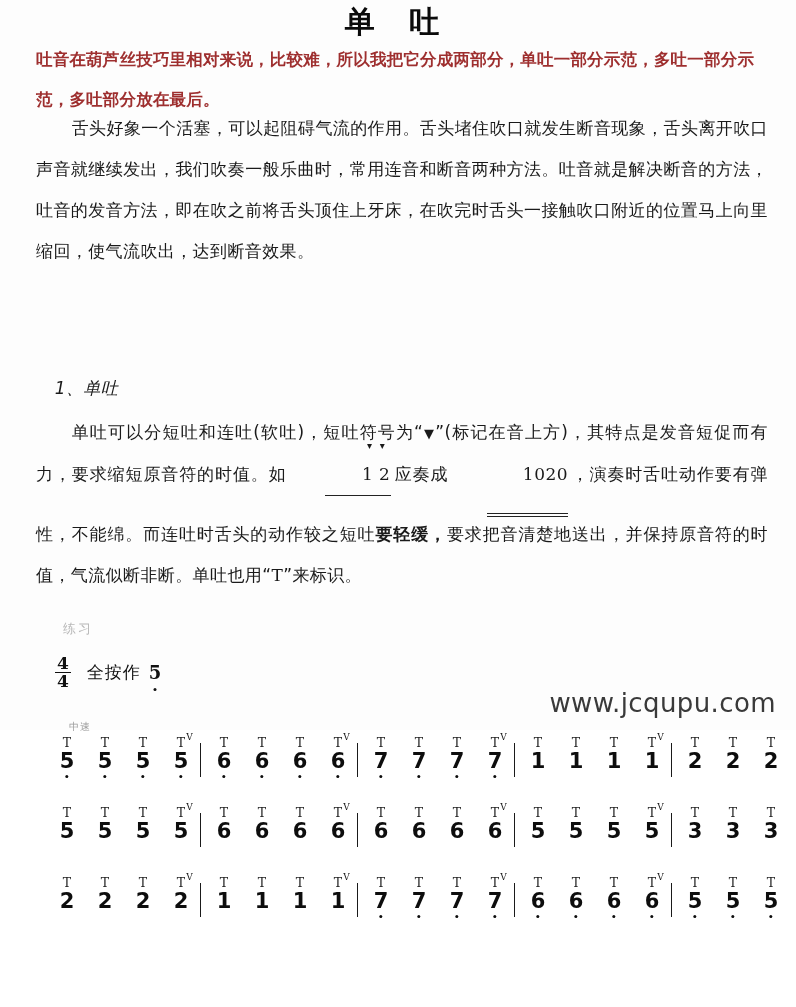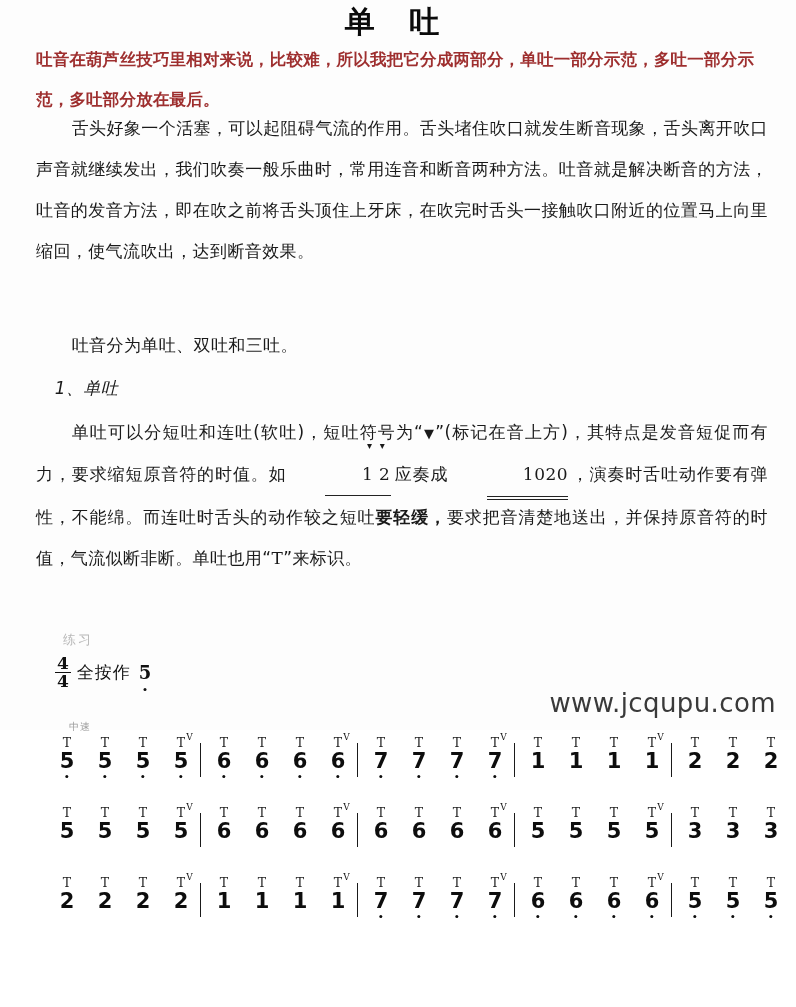--- a/index.html
+++ b/index.html
@@ -94,21 +94,21 @@
     font-size: 10px;
     line-height: 10px;
   }
   .inline-rhythm {
     display: inline-block;
     position: relative;
     font-family: "DejaVu Serif", "Liberation Serif", serif;
     font-size: 17px;
     letter-spacing: 0.5px;
     border-bottom: 1.4px solid #222;
-    padding-bottom: 1px;
+    padding-bottom: 18px;
   }
   .inline-rhythm::after {
     content: "";
     position: absolute;
     left: 0; right: 0;
     bottom: -4px;
     border-bottom: 1.4px solid #222;
   }
 
   
@@ -118,42 +118,41 @@
     top: 620px;
     width: 400px;
   }
   .exercise-label {
     position: absolute;
     left: 8px;
     top: 0px;
     font-size: 13px;
     color: #b9b9b9;
     letter-spacing: 2px;
-    margin-top: 11px;
   }
   .meter-row {
     position: absolute;
     left: 0px;
     top: 36px;
     display: flex;
     align-items: center;
   }
   .timesig {
     display: inline-flex;
     flex-direction: column;
     align-items: center;
     font-family: "DejaVu Serif", "Liberation Serif", serif;
     font-size: 17px;
     font-weight: bold;
     line-height: 15px;
   }
   .timesig .num { border-bottom: 1.6px solid #111; padding: 0 2px 1px 2px; }
   .timesig .den { padding-top: 1px; }
   .keytext {
-    margin-left: 6px;
+    margin-left: 16px;
     font-size: 17px;
     letter-spacing: 1px;
   }
   .keynote {
     position: relative;
     display: inline-block;
     margin-left: 8px;
     font-family: "DejaVu Serif", "Liberation Serif", serif;
     font-size: 18px;
     font-weight: bold;
@@ -267,21 +266,20 @@
 <body>
 
 <div class="page">
 
   <div class="title">单  吐</div>
 
   <div class="intro">吐音在葫芦丝技巧里相对来说，比较难，所以我把它分成两部分，单吐一部分示范，多吐一部分示范，多吐部分放在最后。</div>
 
   <div class="body-block p1 indent">舌头好象一个活塞，可以起阻碍气流的作用。舌头堵住吹口就发生断音现象，舌头离开吹口声音就继续发出，我们吹奏一般乐曲时，常用连音和断音两种方法。吐音就是解决断音的方法，吐音的发音方法，即在吹之前将舌头顶住上牙床，在吹完时舌头一接触吹口附近的位置马上向里缩回，使气流吹出，达到断音效果。</div>
 
-  <div class="body-block p2 indent">吐音分为单吐、双吐和三吐。</div>
 
   <div class="body-block p3" style="text-indent:1.1em;">1、单吐</div>
 
   <div class="body-block p4 indent">
     <span>单吐可以分短吐和连吐(软吐)，短吐符号为“</span><span style="font-size:13px;">▼</span><span>”(标记在音上方)，其特点是发音短促而有力，要求缩短原音符的时值。如</span><span class="inline-fig"><span class="inline-note"><span class="tu">▾&nbsp;&nbsp;▾</span><span>1 2</span></span></span><span>应奏成</span><span class="inline-fig"><span class="inline-rhythm">1020</span></span><span>，演奏时舌吐动作要有弹性，不能绵。而连吐时舌头的动作较之短吐</span><span class="b">要轻缓，</span><span>要求把音清楚地送出，并保持原音符的时值，气流似断非断。单吐也用“</span><span style="font-family:'DejaVu Serif','Liberation Serif',serif;">T</span><span>”来标识。</span>
   </div>
 
   <div class="score-head">
     <div class="exercise-label">练习</div>
     <div class="meter-row">

